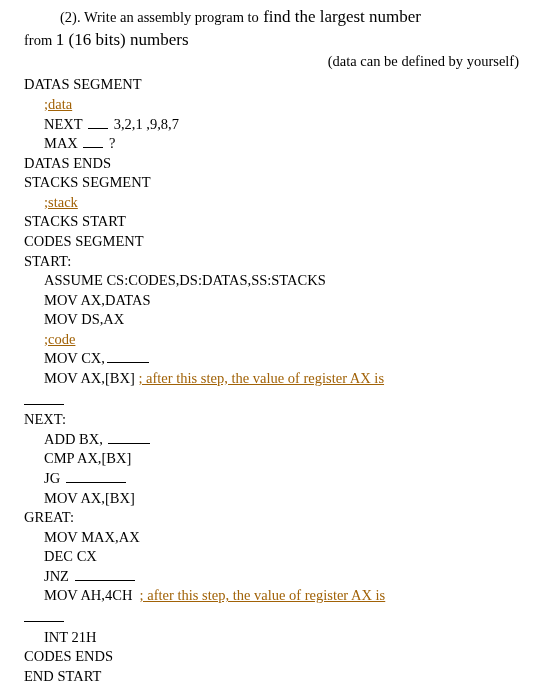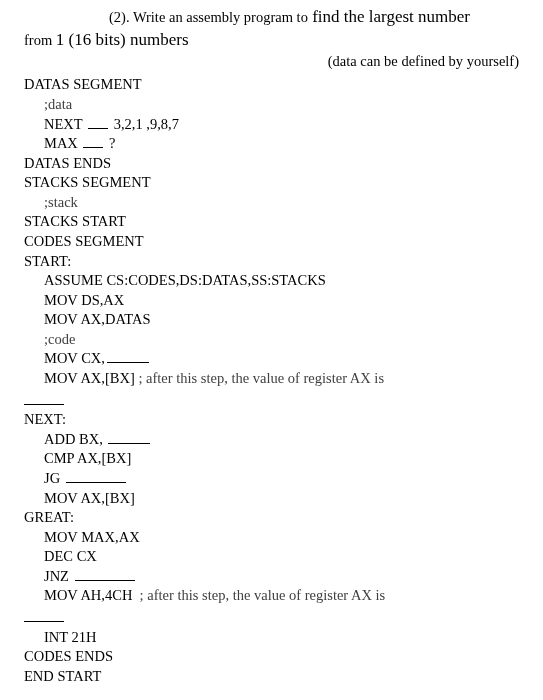--- a/index.html
+++ b/index.html
@@ -15,37 +15,36 @@
     overflow: hidden;
   }
   .page {
     padding: 6px 24px 10px 24px;
   }
   .question {
     margin: 0 0 2px 0;
   }
   .question-indent {
     text-indent: 36px;
-    text-align: center;
   }
   .big-frag {
     font-size: 17px;
   }
   .sub {
     text-indent: 18px;
     text-align: right;
   }
   .code {
     margin-top: 4px;
   }
   .ln {
     white-space: pre;
   }
   .i1 { padding-left: 20px; }
-  .red { color: #404040; }
+  .red { color: #a16207; text-decoration: underline; }
   .blank-sm {
     display: inline-block;
     border-bottom: 1px solid #000;
     width: 20px;
     height: 0.9em;
     vertical-align: baseline;
     margin: 0 2px;
   }
   .blank-md {
     display: inline-block;
@@ -92,22 +91,22 @@
     <div class="ln i1 red">;data</div>
     <div class="ln i1"><span>NEXT </span><span class="blank-sm"></span><span> 3,2,1 ,9,8,7</span></div>
     <div class="ln i1"><span>MAX </span><span class="blank-sm"></span><span> ?</span></div>
     <div class="ln">DATAS ENDS</div>
     <div class="ln">STACKS SEGMENT</div>
     <div class="ln i1 red">;stack</div>
     <div class="ln">STACKS START</div>
     <div class="ln">CODES SEGMENT</div>
     <div class="ln">START:</div>
     <div class="ln i1">ASSUME CS:CODES,DS:DATAS,SS:STACKS</div>
+    <div class="ln i1">MOV AX,DATAS</div>
     <div class="ln i1">MOV DS,AX</div>
-    <div class="ln i1">MOV AX,DATAS</div>
     <div class="ln i1 red">;code</div>
     <div class="ln i1"><span>MOV CX,</span><span class="blank-md"></span></div>
     <div class="ln i1"><span>MOV AX,[BX] </span><span class="red">; after this step, the value of register AX is</span></div>
     <div class="ln"><span class="blank-trail"></span></div>
     <div class="ln">NEXT:</div>
     <div class="ln i1"><span>ADD BX, </span><span class="blank-md"></span></div>
     <div class="ln i1">CMP AX,[BX]</div>
     <div class="ln i1"><span>JG </span><span class="blank-lg"></span></div>
     <div class="ln i1">MOV AX,[BX]</div>
     <div class="ln">GREAT:</div>

